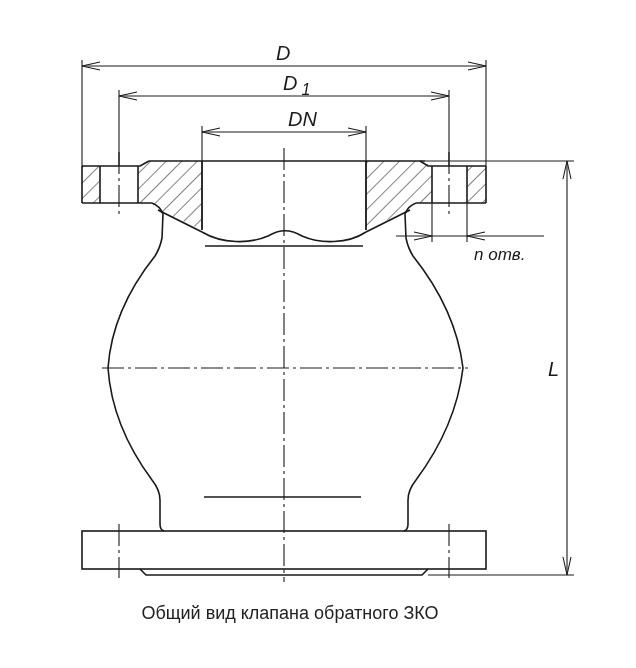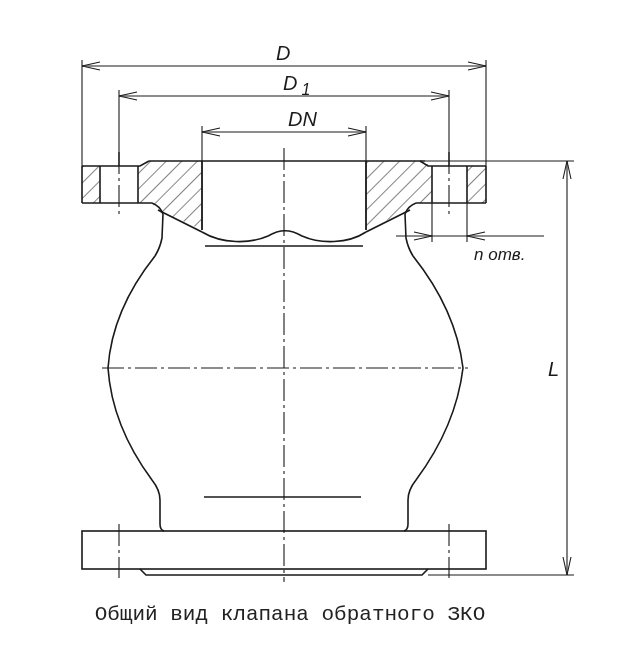--- a/index.html
+++ b/index.html
@@ -5,21 +5,21 @@
   html, body { margin: 0; padding: 0; background: #ffffff; }
   body { width: 636px; height: 668px; position: relative; overflow: hidden; }
   #drawing { position: absolute; left: 0; top: 0; width: 636px; height: 668px; }
   .ln { stroke: #1a1a1a; stroke-width: 1.6; fill: none; }
   .thin { stroke: #1a1a1a; stroke-width: 1.1; fill: none; }
   .ctr { stroke: #1a1a1a; stroke-width: 1.1; fill: none; stroke-dasharray: 22 4 3 4; }
   .hatch { stroke: #1a1a1a; stroke-width: 1.1; }
   .lbl { font-family: "Liberation Sans", "DejaVu Sans", sans-serif; font-style: italic; fill: #1a1a1a; }
   .caption {
     position: absolute; left: 0; width: 580px; top: 603px; text-align: center;
-    font-family: Liberation Mono, monospace; font-size: 21px; color: #222;
+    font-family: Liberation Sans, sans-serif; font-size: 18px; color: #222;
   }
 </style>
 </head>
 <body>
 
 <svg id="drawing" viewBox="0 0 636 668" xmlns="http://www.w3.org/2000/svg">
   <defs>
     <pattern id="hatchPat" patternUnits="userSpaceOnUse" width="11" height="11" patternTransform="rotate(45)">
       <line x1="0" y1="0" x2="0" y2="11" class="hatch"></line>
     </pattern>

